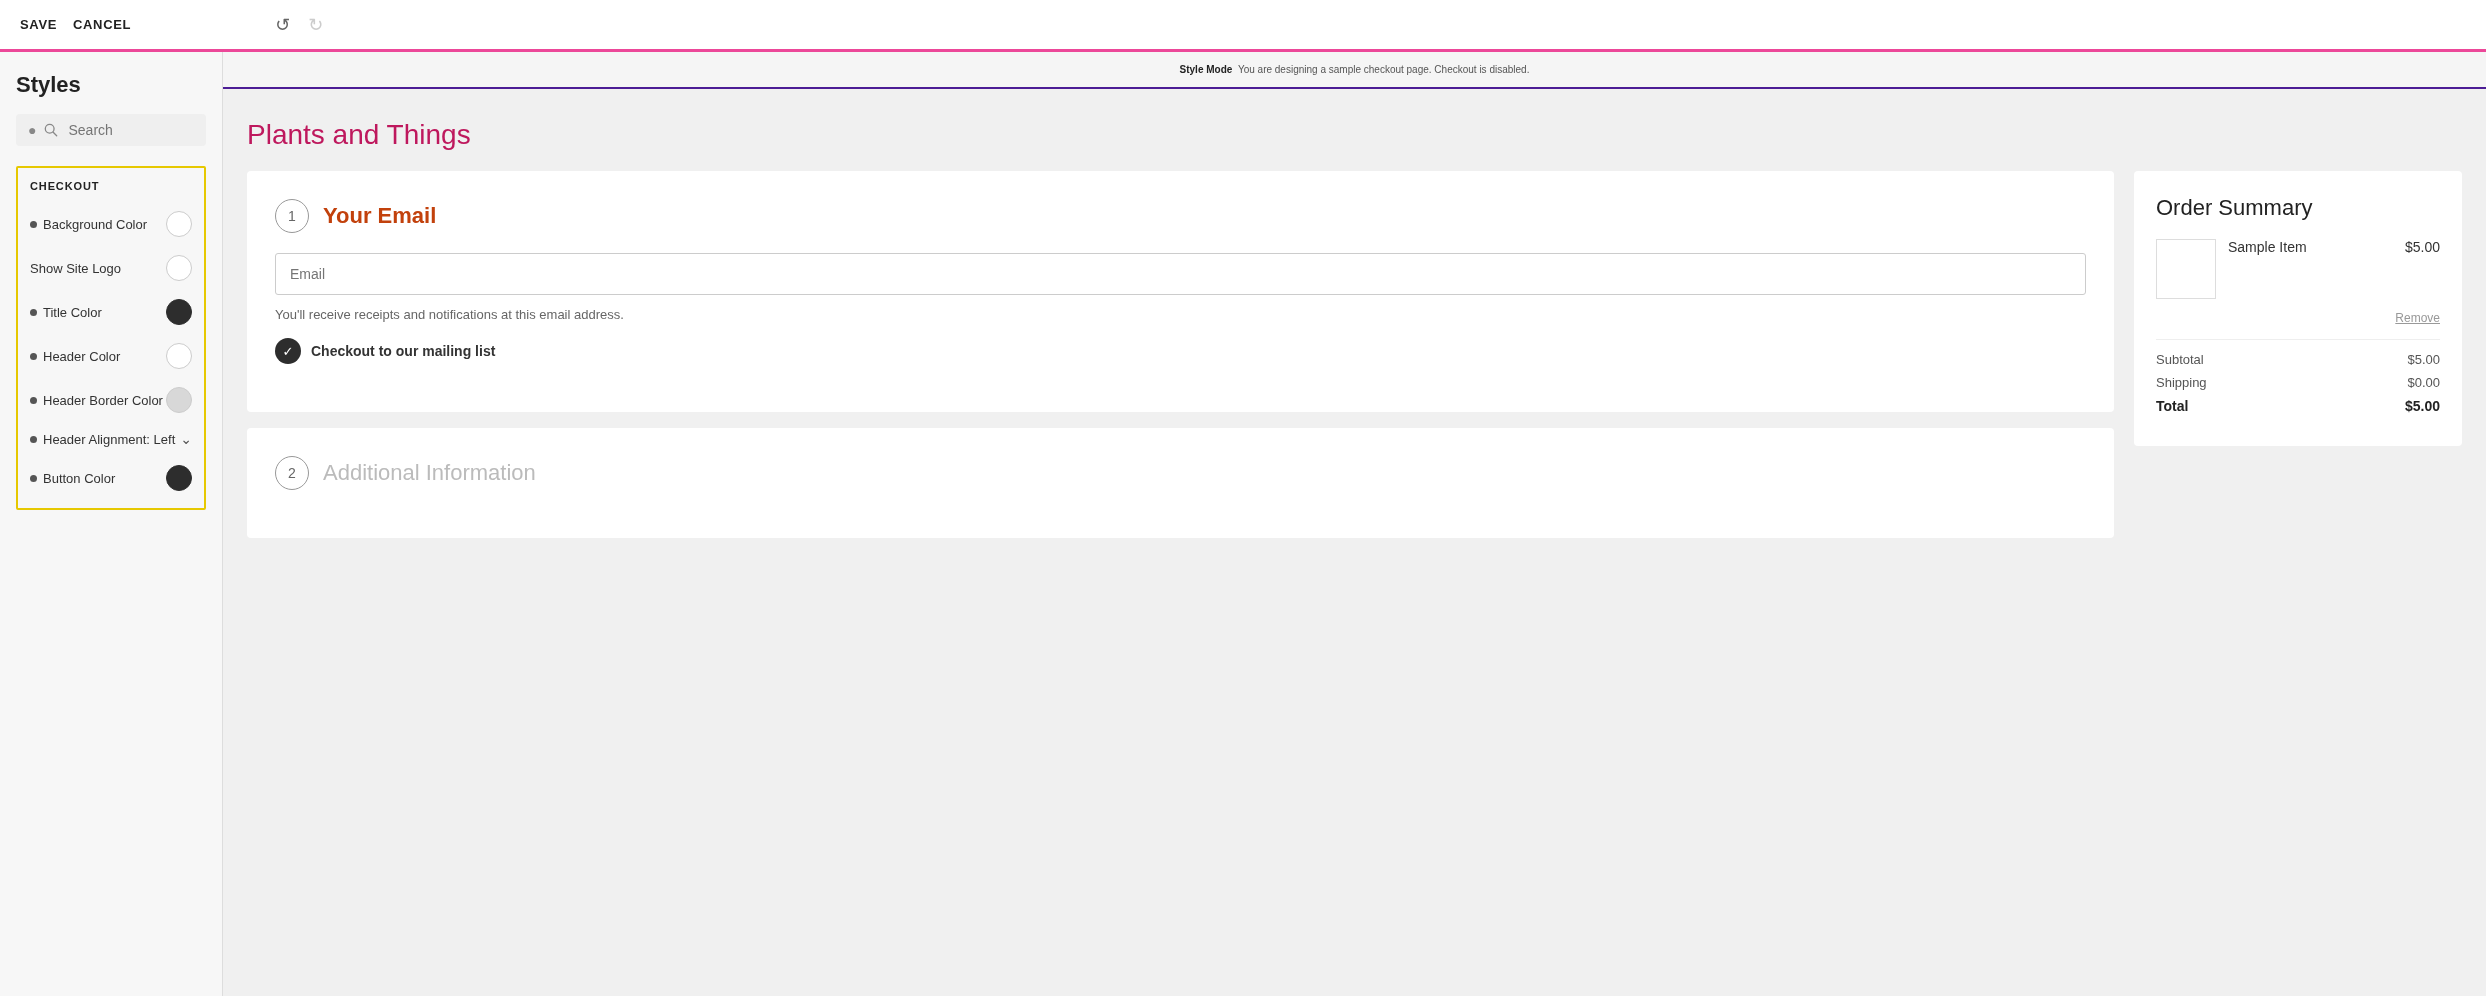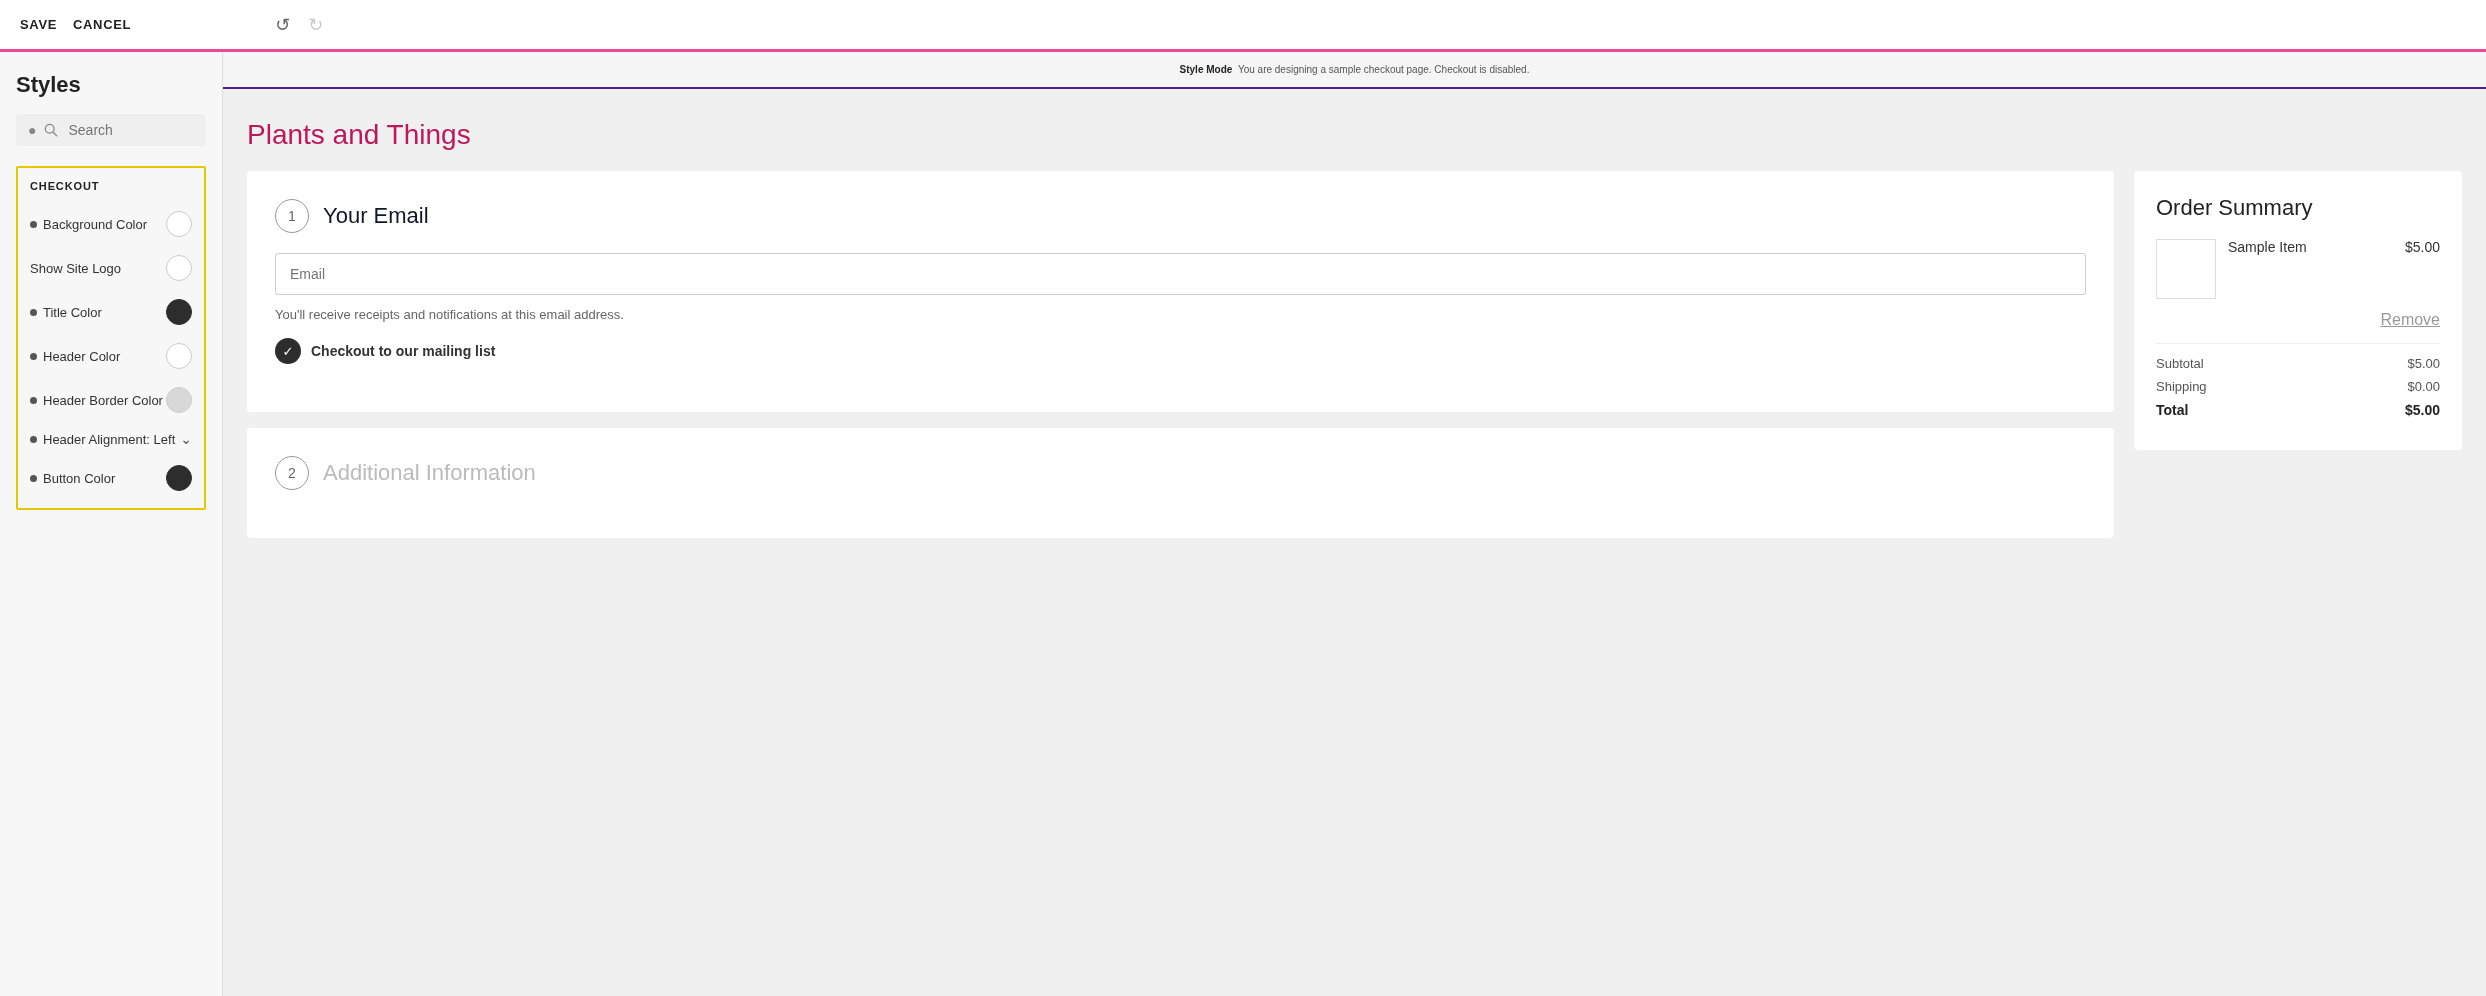--- a/index.html
+++ b/index.html
@@ -195,22 +195,22 @@
       border: 1.5px solid #999;
       display: flex;
       align-items: center;
       justify-content: center;
       font-size: 14px;
       color: #666;
       flex-shrink: 0;
     }
     .step-title {
       font-size: 22px;
-      font-weight: 400;
-      color: #0f172a;
+      font-weight: 700;
+      color: #c2410c;
     }
     .email-input {
       width: 100%;
       border: 1px solid #ccc;
       border-radius: 3px;
       padding: 12px 14px;
       font-size: 14px;
       color: #888;
       outline: none;
       margin-bottom: 12px;
@@ -291,21 +291,21 @@
       width: 60px;
       height: 60px;
       border: 1px solid #ddd;
       background: #fff;
       flex-shrink: 0;
     }
     .item-details { flex: 1; }
     .item-name { font-size: 14px; color: #333; }
     .item-price { font-size: 14px; color: #333; text-align: right; }
     .remove-link {
-      font-size: 16px;
+      font-size: 12px;
       color: #999;
       text-decoration: underline;
       text-align: right;
       display: block;
       cursor: pointer;
       margin-bottom: 14px;
     }
     .order-divider { border: none; border-top: 1px solid #eee; margin-bottom: 12px; }
     .summary-row {
       display: flex;

